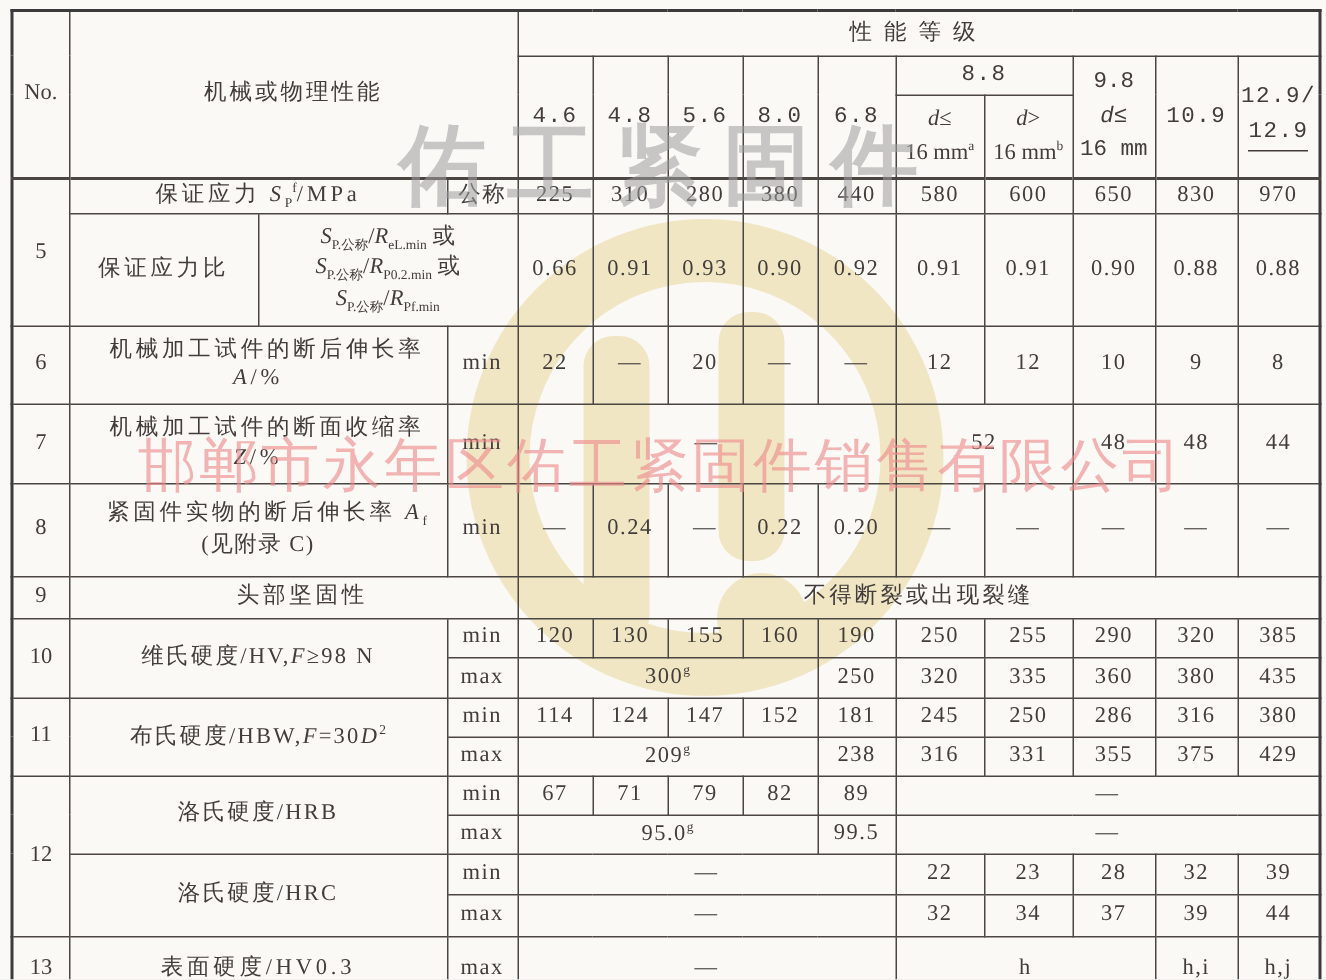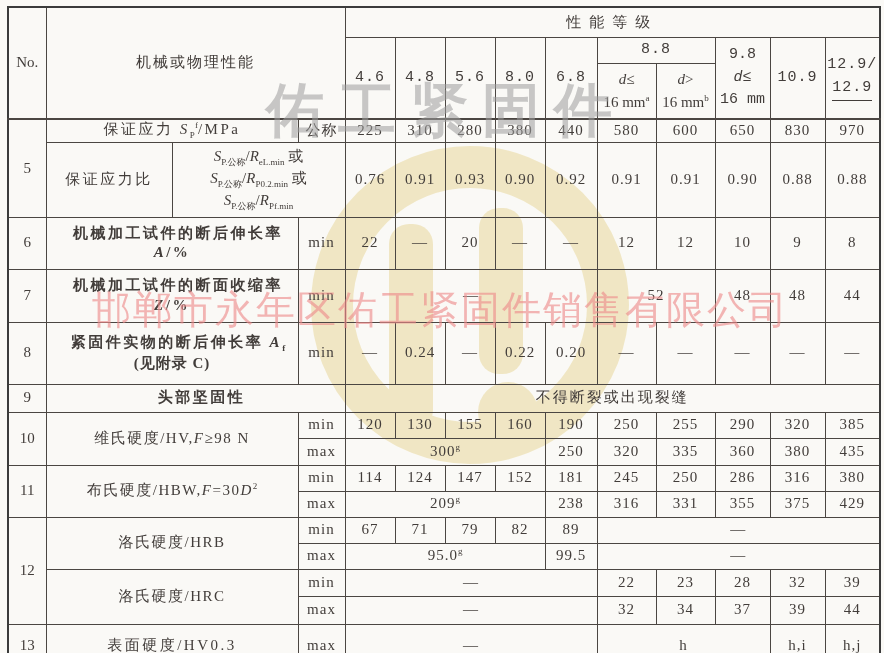--- a/index.html
+++ b/index.html
@@ -12,21 +12,21 @@
     position:absolute;left:7px;top:6px;width:871px;z-index:2;
     border-collapse:collapse;table-layout:fixed;
     border:2px solid #3b3b3b;background:transparent;
   }
   .t td{
     border:1px solid #4b4642;text-align:center;vertical-align:middle;
     font-size:15px;padding:0;overflow:hidden;line-height:1.3;
   }
   .t td.hb{border-bottom-width:2px;margin-top:33px;}
   .lbl{text-align:left;padding:2px 4px 2px 10px;letter-spacing:2.5px;line-height:1.6;}
-  .indent{text-indent:12px;font-weight:bold;}
+  .indent{text-indent:12px;}
   .pad20{padding-left:20px;letter-spacing:1.5px;}
   .tag{font-size:14px;letter-spacing:1px;}
   .num{letter-spacing:1px;}
   .grade{font-size:15px;letter-spacing:1px;font-family:Liberation Mono, monospace;}
   .gtitle{font-size:16px;letter-spacing:8px;}
   .hcell{letter-spacing:2px;}
   .it{font-style:italic;}
   .t sub{font-size:9px;letter-spacing:0;}
   .t sup{font-size:9px;letter-spacing:0;}
   .fnote{font-size:10px;letter-spacing:1px;}
@@ -127,21 +127,21 @@
       <td class="num">830</td>
       <td class="num">970</td>
     </tr>
     <tr style="height:75px">
       <td class="lbl">保证应力比</td>
       <td colspan="2" class="formulas">
         <div><span class="it">S</span><sub>P.公称</sub>/<span class="it">R</span><sub>eL.min</sub><span> 或</span></div>
         <div><span class="it">S</span><sub>P.公称</sub>/<span class="it">R</span><sub>P0.2.min</sub><span> 或</span></div>
         <div><span class="it">S</span><sub>P.公称</sub>/<span class="it">R</span><sub>Pf.min</sub><span></span></div>
       </td>
-      <td class="num">0.76</td>
+      <td class="num">0.66</td>
       <td class="num">0.91</td>
       <td class="num">0.93</td>
       <td class="num">0.90</td>
       <td class="num">0.92</td>
       <td class="num">0.91</td>
       <td class="num">0.91</td>
       <td class="num">0.90</td>
       <td class="num">0.88</td>
       <td class="num">0.88</td>
     </tr>

